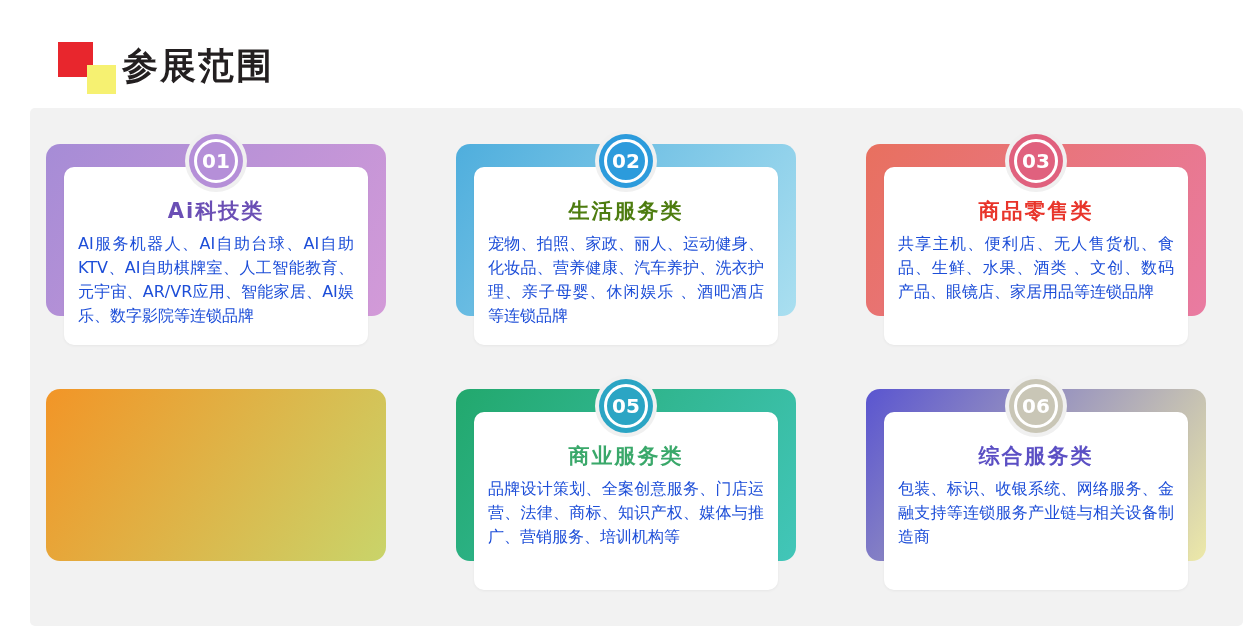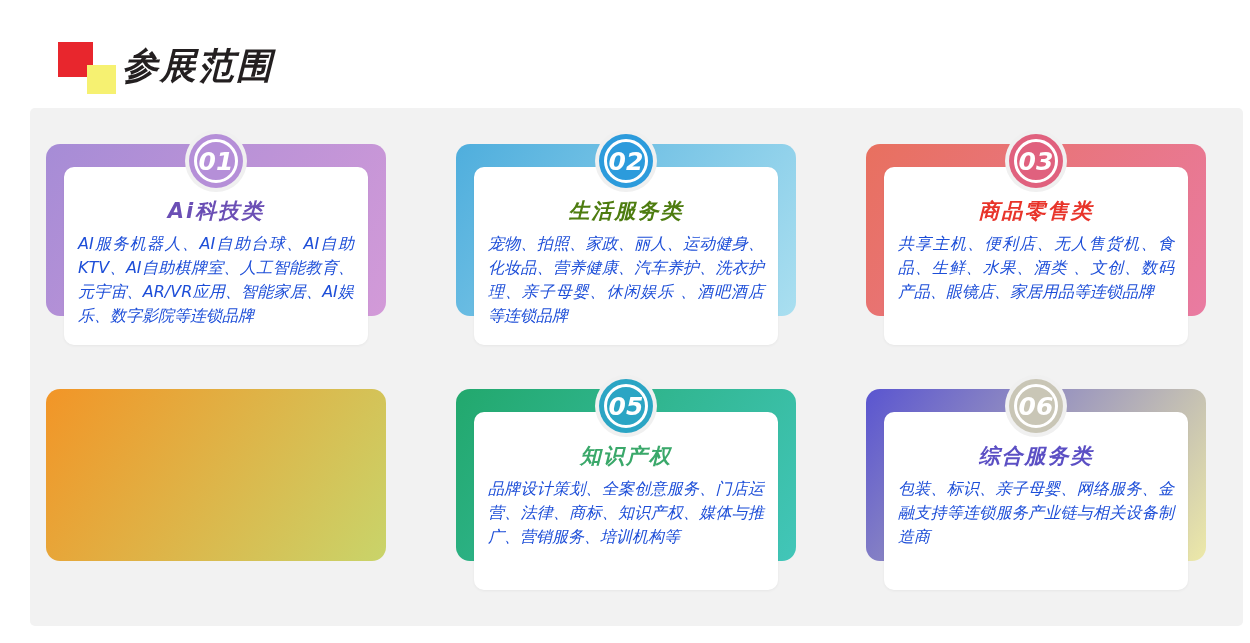--- a/index.html
+++ b/index.html
@@ -2,21 +2,21 @@
 <html><head>
 <meta charset="utf-8">
 <style>
   * { box-sizing: border-box; margin: 0; padding: 0; }
   html, body {
     width: 1250px; height: 643px;
     background: #ffffff;
     font-family: "Liberation Sans", "DejaVu Sans", sans-serif;
     overflow: hidden;
   }
-  #root { position: relative; width: 1096px; height: 643px; background: #fff; font-style: italic; }
+  #root { position: relative; width: 1096px; height: 643px; background: #fff; }
 
   
   .header { position: absolute; left: 56px; top: 28px; display: flex; align-items: flex-end; height: 60px; }
   .logo-mark { position: relative; width: 62px; height: 52px; flex: 0 0 62px; }
   .sq-red { position: absolute; left: 2px; top: 6px; width: 35px; height: 35px; background: #e8262d; }
   .sq-yellow { position: absolute; left: 31px; top: 29px; width: 29px; height: 29px; background: #f6f171; }
   .header-title {
     font-size: 36px; font-weight: bold; color: #231f20;
     letter-spacing: 2px; line-height: 44px; margin-left: 4px;
     font-family: "DejaVu Sans", "Liberation Sans", sans-serif;
@@ -68,21 +68,21 @@
   .badge-ring {
     position: absolute; left: 4px; top: 4px; width: 54px; height: 54px;
     border-radius: 50%;
   }
   .badge-hole {
     position: absolute; left: 9px; top: 9px; width: 44px; height: 44px;
     border-radius: 50%; border: 3px solid #fff;
   }
   .badge-num {
     position: relative; z-index: 3;
-    font-size: 25px; font-weight: bold; color: #ffffff;
+    font-size: 20px; font-weight: bold; color: #ffffff;
     letter-spacing: 0px;
     font-family: "DejaVu Sans", "Liberation Sans", sans-serif;
   }
   .card-title {
     text-align: center; font-size: 21px; font-weight: bold;
     letter-spacing: 2px; line-height: 28px; margin-bottom: 7px;
     font-family: "DejaVu Sans", "Liberation Sans", sans-serif;
   }
   .card-desc {
     font-size: 16px; line-height: 24px; color: #1d4ed8;
@@ -149,36 +149,36 @@
       </div>
     </div>
 
     <div class="card">
       <div class="card-frame" style="background: linear-gradient(125deg, rgb(242, 149, 39) 0%, rgb(201, 212, 106) 100%);"></div>
     </div>
 
     <div class="card">
       <div class="card-frame" style="background: linear-gradient(125deg, rgb(34, 168, 109) 0%, rgb(66, 198, 185) 100%);"></div>
       <div class="card-inner">
-        <div class="card-title" style="color: rgb(58, 168, 106);">知识产权</div>
+        <div class="card-title" style="color: rgb(58, 168, 106);">商业服务类</div>
         <div class="card-desc">品牌设计策划、全案创意服务、门店运营、法律、商标、知识产权、媒体与推广、营销服务、培训机构等</div>
       </div>
       <div class="badge">
         <div class="badge-outer"></div>
         <div class="badge-ring" style="background: rgb(43, 165, 196);"></div>
         <div class="badge-hole"></div>
         <span class="badge-num">05</span>
       </div>
     </div>
 
     <div class="card">
       <div class="card-frame" style="background: linear-gradient(125deg, rgb(90, 85, 208) 0%, rgb(237, 233, 168) 100%);"></div>
       <div class="card-inner">
         <div class="card-title" style="color: rgb(91, 79, 196);">综合服务类</div>
-        <div class="card-desc">包装、标识、亲子母婴、网络服务、金融支持等连锁服务产业链与相关设备制造商</div>
+        <div class="card-desc">包装、标识、收银系统、网络服务、金融支持等连锁服务产业链与相关设备制造商</div>
       </div>
       <div class="badge">
         <div class="badge-outer"></div>
         <div class="badge-ring" style="background: rgb(201, 198, 182);"></div>
         <div class="badge-hole"></div>
         <span class="badge-num">06</span>
       </div>
     </div>
 
   </div>

